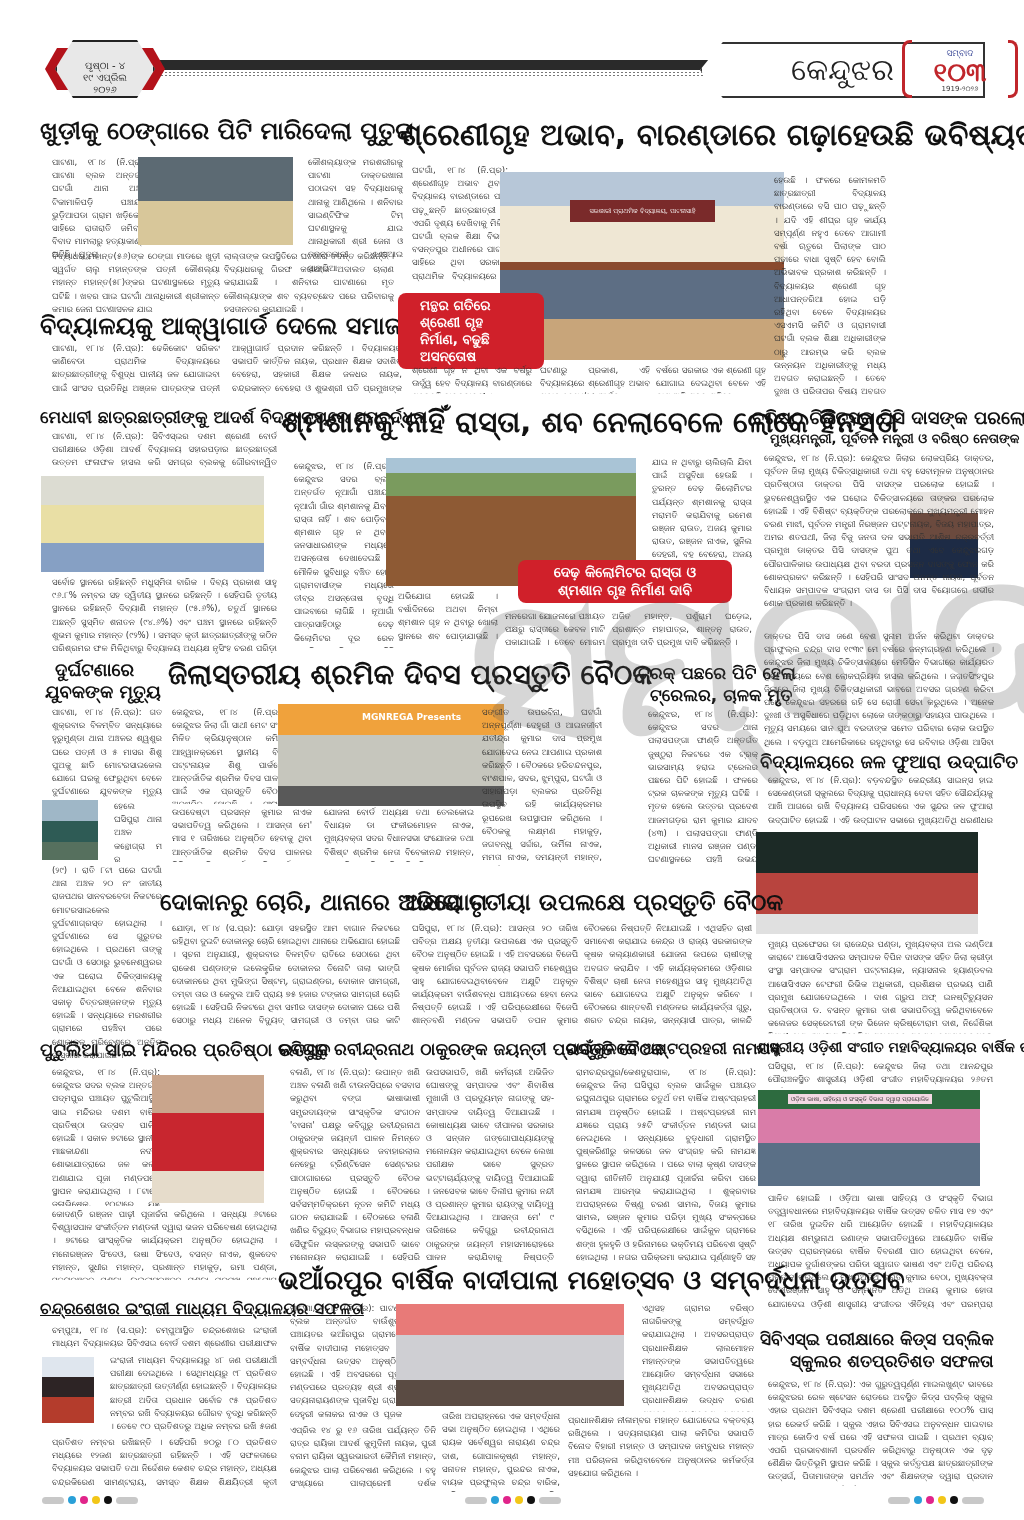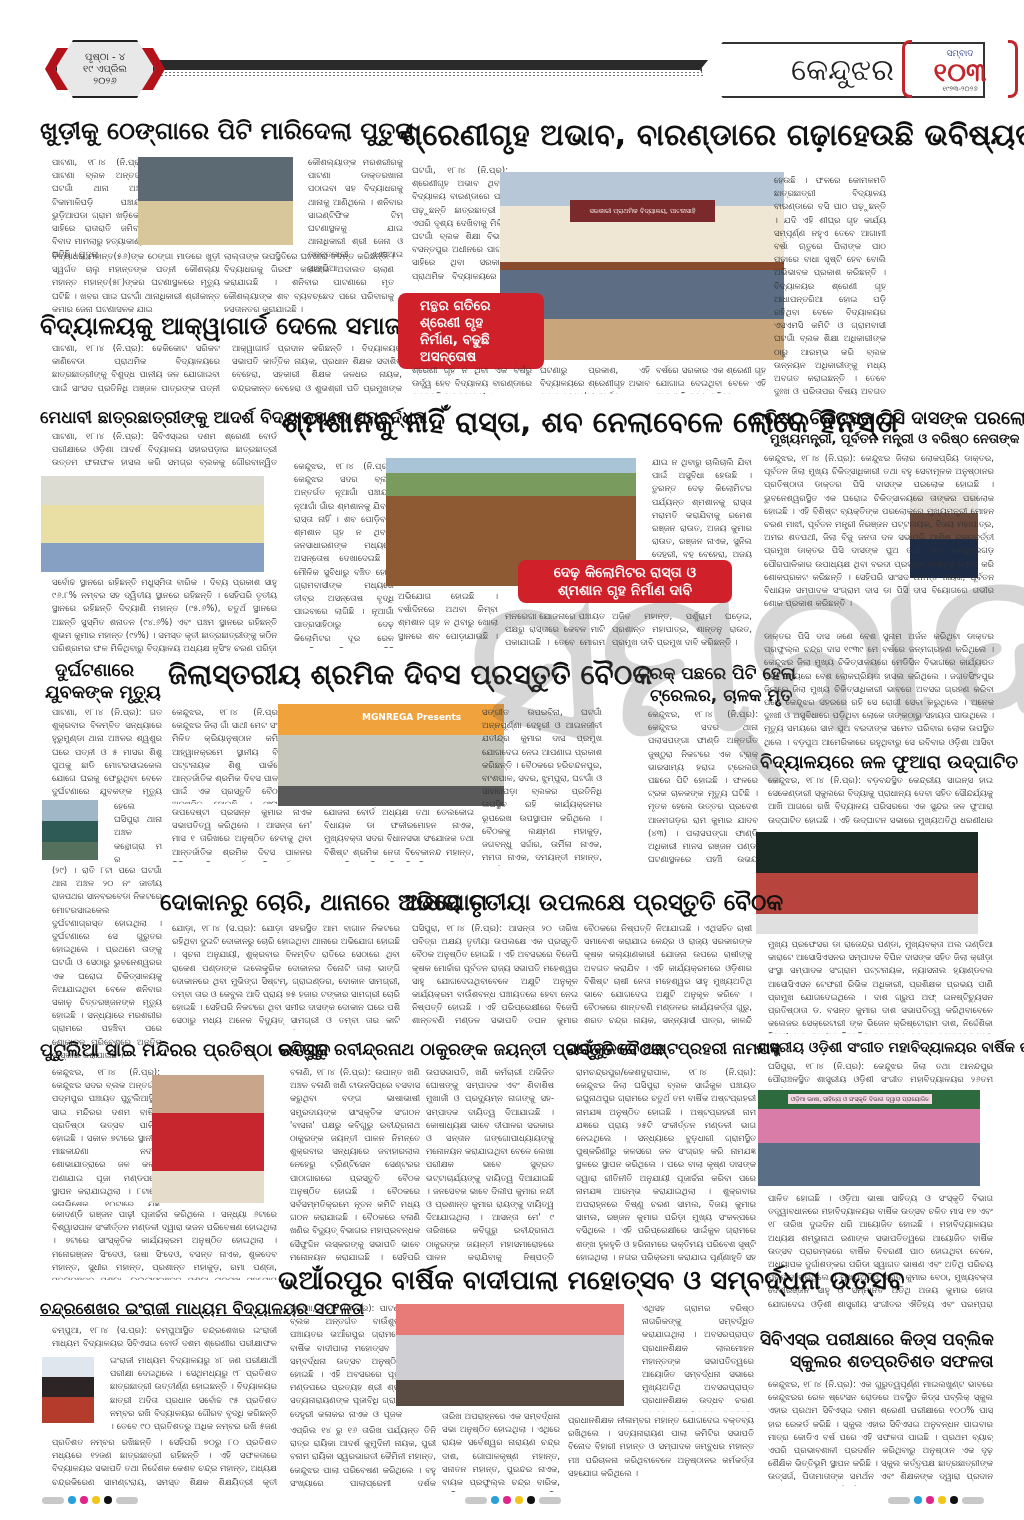--- a/index.html
+++ b/index.html
@@ -8,21 +8,21 @@
 
   
   .mast-bar { position:absolute; left:160px; top:60px; width:560px; height:10px; background:#2a2a2a; }
   .mast-dots { position:absolute; left:160px; top:71px; width:560px; height:6px;
     background-image: radial-gradient(#777 1px, transparent 1.2px); background-size:4px 3px; }
   .page-badge { position:absolute; left:45px; top:40px; width:120px; height:58px; }
   .page-badge .red { position:absolute; left:0; top:8px; width:120px; height:42px; background:#b3121a;
     clip-path: polygon(10% 0,90% 0,100% 50%,90% 100%,10% 100%,0 50%); }
   .page-badge .inner { position:absolute; left:10px; top:0; width:100px; height:58px; background:#e8e8e8;
     border:2px solid #222; clip-path: polygon(18% 0,82% 0,100% 50%,82% 100%,18% 100%,0 50%);
-    display:flex; flex-direction:column; align-items:center; justify-content:center; font-size:10px; line-height:12px; }
+    display:flex; flex-direction:column; align-items:center; justify-content:flex-end; font-size:10px; line-height:12px; }
   .section-tab { position:absolute; left:700px; top:42px; width:285px; height:56px; background:#fff;
     border:2px solid #333; clip-path: polygon(8% 0,100% 0,100% 100%,8% 100%,0 50%);
     display:flex; align-items:center; justify-content:center; font-size:30px; font-weight:normal; color:#222; }
   .logo-box { position:absolute; left:900px; top:40px; width:120px; height:60px;
     display:flex; flex-direction:column; align-items:center; justify-content:center; }
   .logo-bracket { position:absolute; top:40px; width:10px; height:58px; border:3px solid #c0262b; }
   .logo-num { font-size:26px; font-weight:bold; color:#c0262b; line-height:26px; }
   .logo-top { font-size:9px; color:#2b3a8f; }
   .logo-bot { font-size:7px; color:#333; }
 
@@ -76,21 +76,21 @@
       <span>୧୯ ଏପ୍ରିଲ</span>
       <span>୨୦୨୬</span>
     </div>
   </div>
   <div class="section-tab">କେନ୍ଦୁଝର</div>
   <div class="logo-bracket" style="left:902px;border-right:none;border-radius:8px 0 0 8px;"></div>
   <div class="logo-bracket" style="left:1008px;border-left:none;border-radius:0 8px 8px 0;"></div>
   <div class="logo-box">
     <span class="logo-top">ସମ୍ବାଦ</span>
     <span class="logo-num">୧୦୩</span>
-    <span class="logo-bot">୧୯୨୩-୨୦୨୬</span>
+    <span class="logo-bot">1919-୨୦୨୬</span>
   </div>
 </div>
 
 <div>
   <div class="hl hl-l" style="left:40px;top:118px;">ଖୁଡ଼ୀକୁ ଠେଙ୍ଗାରେ ପିଟି ମାରିଦେଲା ପୁତୁରା</div>
   <div class="txt" style="left:40px;top:156px;width:95px;height:132px;">ପାଟଣା, ୧୮।୪ (ନି.ପ୍ର): ପାଟଣା ବ୍ଲକ ଅନ୍ତର୍ଗତ ଘଟଗାଁ ଥାନା ଅଞ୍ଚଳ ଟିକାମାଳିପଡ଼ି ପଞ୍ଚାୟତ ଭୁଡ଼ିଆପଡା ଗ୍ରାମ ଖଡ଼ିକେଟା ସାହିରେ ରାତାରାତି ଜମିବାଡ଼ି ବିବାଦ ମାମଲାରୁ ହତ୍ୟାକାଣ୍ଡ ଘଟିଛି । ପୁତୁରା</div>
   <div class="photo ph-police" style="left:138px;top:157px;width:155px;height:88px;"></div>
   <div class="txt" style="left:296px;top:156px;width:95px;height:132px;">କୌଶଲ୍ୟାଙ୍କ ମରଶରୀରକୁ ପାଟଣା ଡାକ୍ତରଖାନା ପଠାଇବା ସହ ବିଦ୍ୟାଧରକୁ ଥାନାକୁ ଆଣିଥିଲେ । ଶନିବାର ସାଇଣ୍ଟିଫିକ ଟିମ୍ ଘଟଣାସ୍ଥଳକୁ ଯାଇ ଥାନାଧିକାରୀ ଶ୍ରୀ ଜେନା ଓ ତଦନ୍ତକାରୀ ଏଏସ୍ଆଇ ସାଙ୍ଗିଆ</div>
   <div class="txt" style="left:40px;top:250px;width:168px;height:62px;">ବିଦ୍ୟାଧର ମହାନ୍ତ(୫୬)ଙ୍କ ଠେଙ୍ଗା ମାଡରେ ଖୁଡ଼ୀ ସ୍ୱର୍ଗତ ଚାଲୁ ମହାନ୍ତଙ୍କ ପତ୍ନୀ କୌଶଲ୍ୟା ମହାନ୍ତ ମହାନ୍ତ(୫୮)ଙ୍କର ଘଟଣାସ୍ଥଳରେ ମୃତ୍ୟୁ ଘଟିଛି । ଖବର ପାଇ ଘଟଗାଁ ଥାନାଧିକାରୀ ଶ୍ରୀକାନ୍ତ କୁମାର ଜେନା ଘଟଣାସ୍ଥଳକୁ ଯାଇ</div>
   <div class="txt" style="left:212px;top:250px;width:170px;height:62px;">ଲାଲ୍ତାଙ୍କ ଉପସ୍ଥିତିରେ ଘଟଣାର ତଦନ୍ତ କରିଛନ୍ତି । ବିଦ୍ୟାଧରକୁ ଗିରଫ କରାଯାଇ ଅଦାଲତ ଚାଲାଣ କରାଯାଇଛି । ଶନିବାର ପାଟଣାରେ ମୃତ କୌଶଲ୍ୟାଙ୍କ ଶବ ବ୍ୟବଚ୍ଛେଦ ପରେ ପରିବାରକୁ ହସ୍ତାନ୍ତର କରାଯାଇଛି ।</div>

